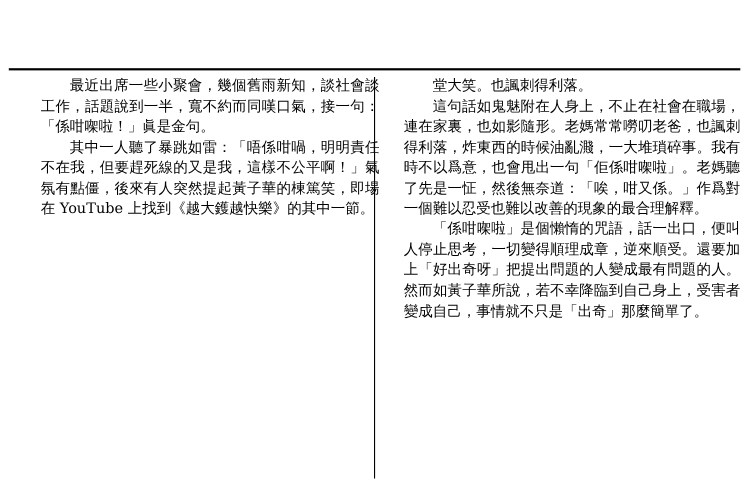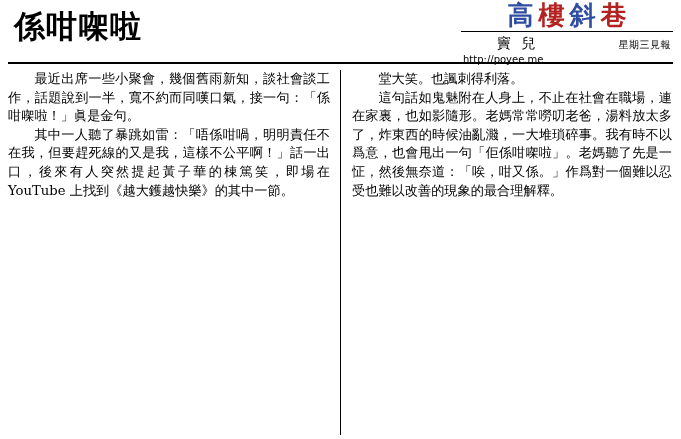--- a/index.html
+++ b/index.html
@@ -110,57 +110,41 @@
     gap: 0;
   }
   .col {
     width: 332px;
     box-sizing: border-box;
     font-size: 13.2px;
     line-height: 18.6px;
     text-align: justify;
     text-justify: inter-character;
   }
-  .col.left { padding-right: 10px; }
+  .col.left { padding-right: 10px; margin-left: 29px; }
   .col.right { padding-left: 12px; }
   .col p {
     margin: 0;
     text-indent: 2em;
   }
 </style>
 </head>
 <body>
 
 <div class="page">
 
-  <div class="header">
-    <div class="headline">係咁㗎啦</div>
-
-    <div class="masthead">
-      <div class="masthead-title">
-        <span class="mast-char blue">高</span>
-        <span class="mast-char red">樓</span>
-        <span class="mast-char blue">斜</span>
-        <span class="mast-char red">巷</span>
-      </div>
-      <div class="byline-row">
-        <span class="author">竇 兒</span>
-        <span class="pubdate">星期三見報</span>
-      </div>
-      <div class="siteurl">http://poyee.me</div>
-    </div>
-  </div>
 
   <div class="rule-top"></div>
   <div class="vrule"></div>
 
   <div class="columns">
     <div class="col left">
       <p>最近出席一些小聚會，幾個舊雨新知，談社會談工作，話題說到一半，寬不約而同嘆口氣，接一句：「係咁㗎啦！」眞是金句。</p>
-      <p>其中一人聽了暴跳如雷：「唔係咁喎，明明責任不在我，但要趕死線的又是我，這樣不公平啊！」話一出口，後來有人突然提起黃子華的棟篤笑，即場在 YouTube 上找到《越大鑊越快樂》的其中一節。</p>
+      <p>其中一人聽了暴跳如雷：「唔係咁喎，明明責任不在我，但要趕死線的又是我，這樣不公平啊！」氣氛有點僵，後來有人突然提起黃子華的棟篤笑，即場在 YouTube 上找到《越大鑊越快樂》的其中一節。</p>
     </div>
     <div class="col right">
       <p>堂大笑。也諷刺得利落。</p>
-      <p>這句話如鬼魅附在人身上，不止在社會在職場，連在家裏，也如影隨形。老媽常常嘮叨老爸，湯料放太多了，炸東西的時候油亂濺，一大堆瑣碎事。我有時不以爲意，也會甩出一句「佢係咁㗎啦」。老媽聽了先是一怔，然後無奈道：「唉，咁又係。」作爲對一個難以忍受也難以改善的現象的最合理解釋。</p>
+      <p>這句話如鬼魅附在人身上，不止在社會在職場，連在家裏，也如影隨形。老媽常常嘮叨老爸，也諷刺得利落，炸東西的時候油亂濺，一大堆瑣碎事。我有時不以爲意，也會甩出一句「佢係咁㗎啦」。老媽聽了先是一怔，然後無奈道：「唉，咁又係。」作爲對一個難以忍受也難以改善的現象的最合理解釋。</p>
+      <p>「係咁㗎啦」是個懶惰的咒語，話一出口，便叫人停止思考，一切變得順理成章，逆來順受。還要加上「好出奇呀」把提出問題的人變成最有問題的人。然而如黃子華所說，若不幸降臨到自己身上，受害者變成自己，事情就不只是「出奇」那麼簡單了。</p>
     </div>
   </div>
 
 </div>
 
 </body></html>

